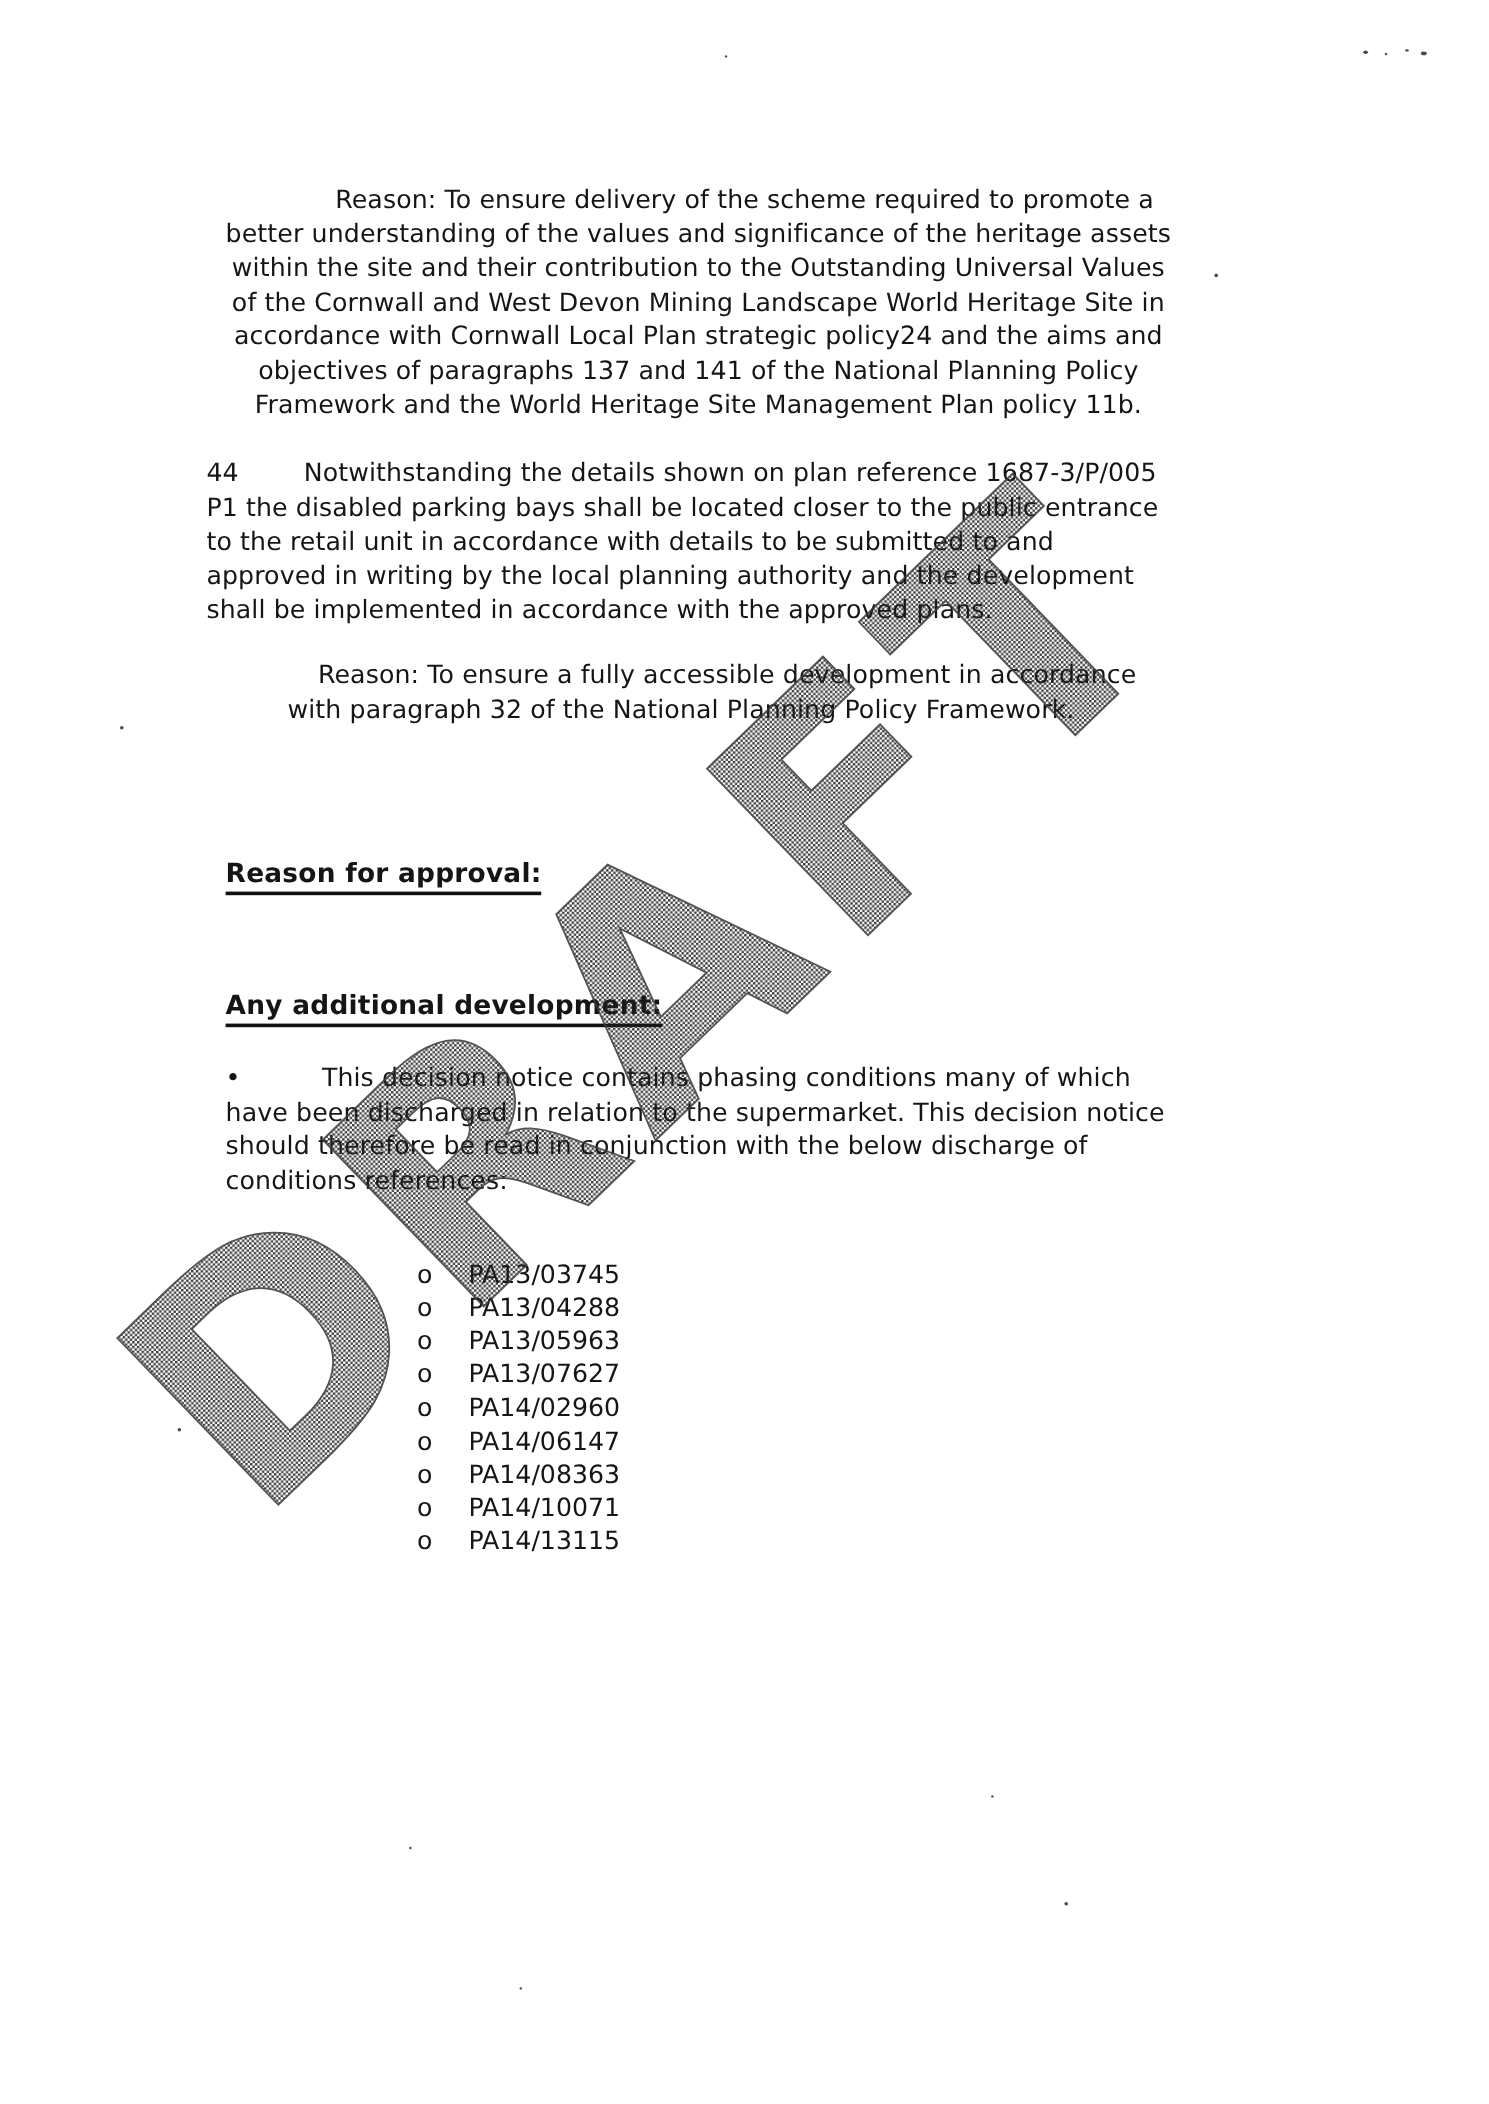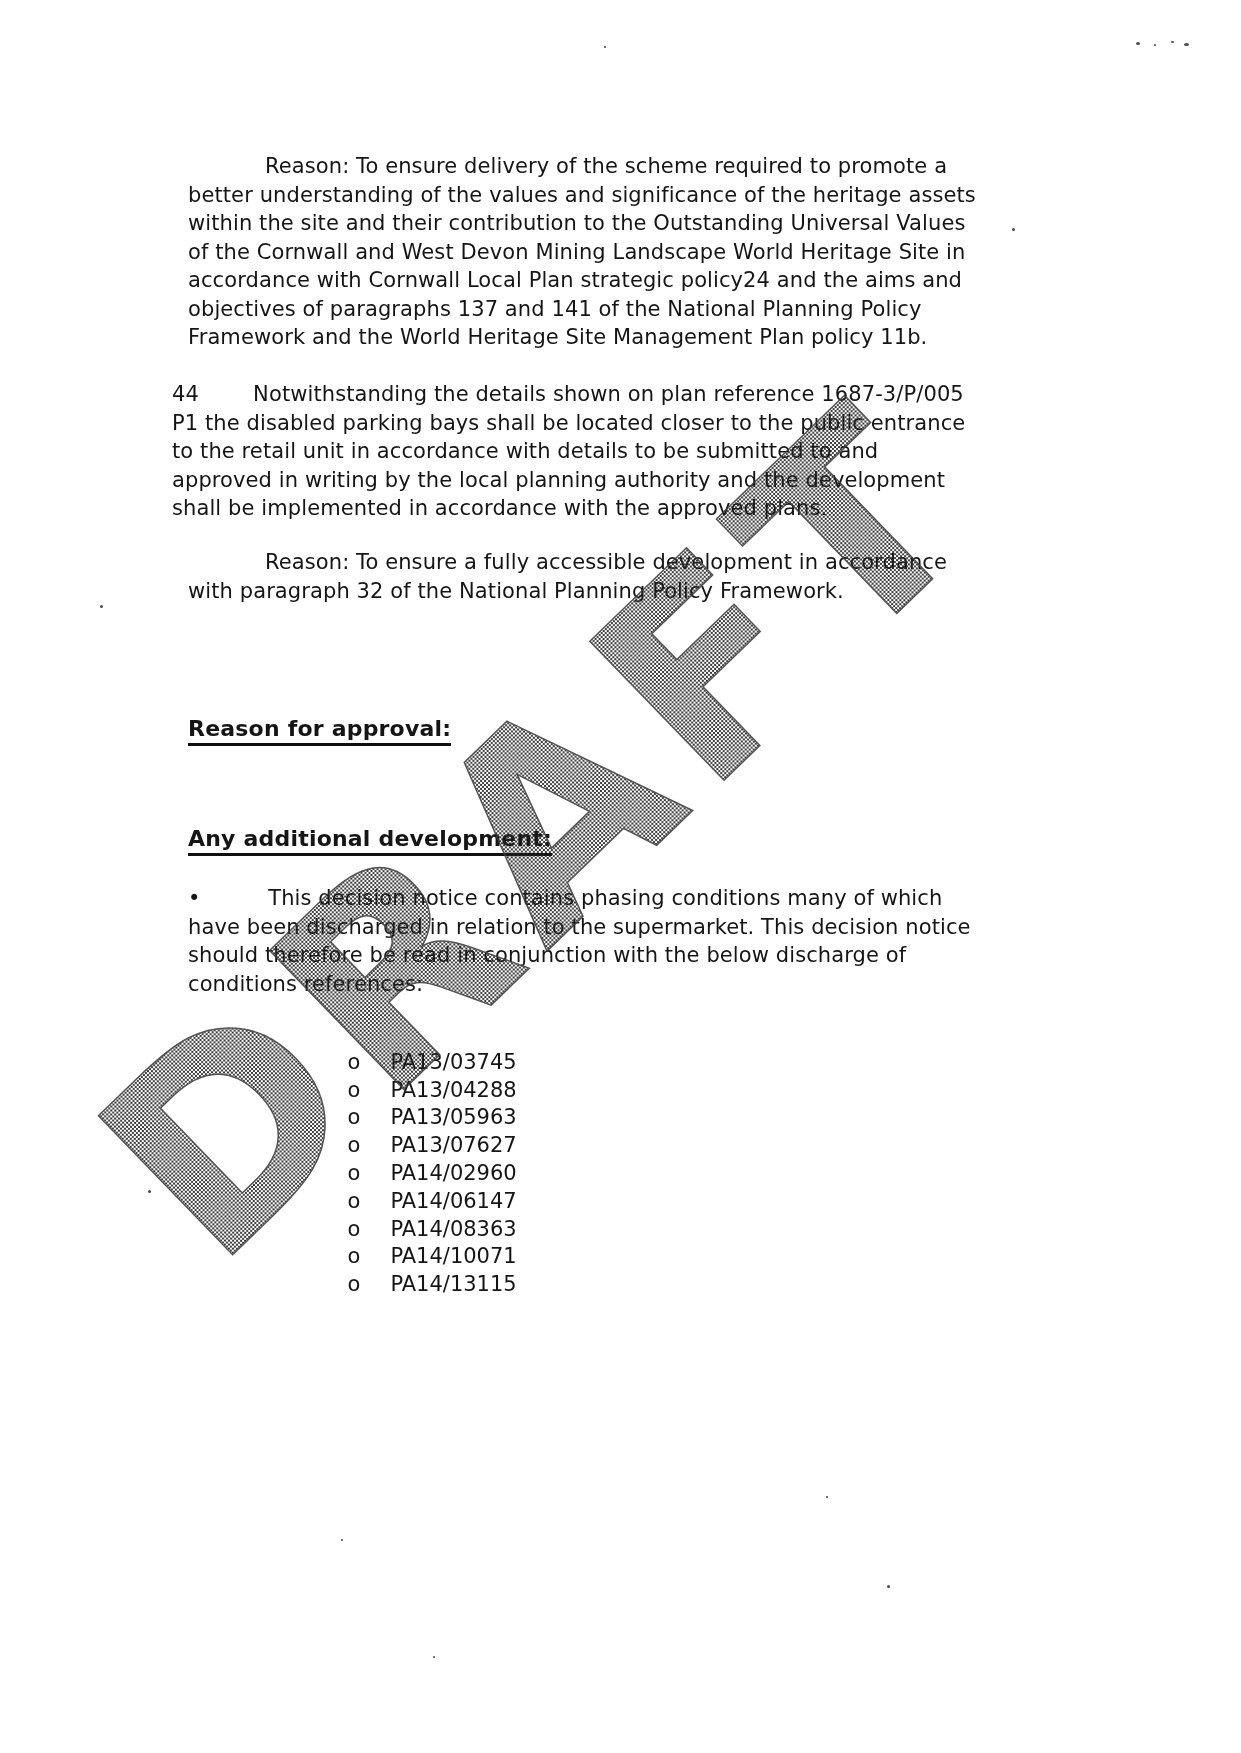--- a/index.html
+++ b/index.html
@@ -12,21 +12,21 @@
     font-family: "DejaVu Sans", "Liberation Sans", sans-serif;
     color: #151515;
   }
   .textblock {
     position: absolute;
     white-space: pre;
     font-size: 21px;
     line-height: 28.5px;
     letter-spacing: 0.1px;
   }
-  .indent-first { text-indent: 77px; }
+  .indent-first { text-indent: 77px; text-align: center; }
   .doc-heading {
     position: absolute;
     font-size: 22px;
     font-weight: bold;
     letter-spacing: 0.2px;
   }
   .doc-heading .underline {
     display: inline-block;
     border-bottom: 3.5px solid #101010;
     padding-bottom: 2px;

